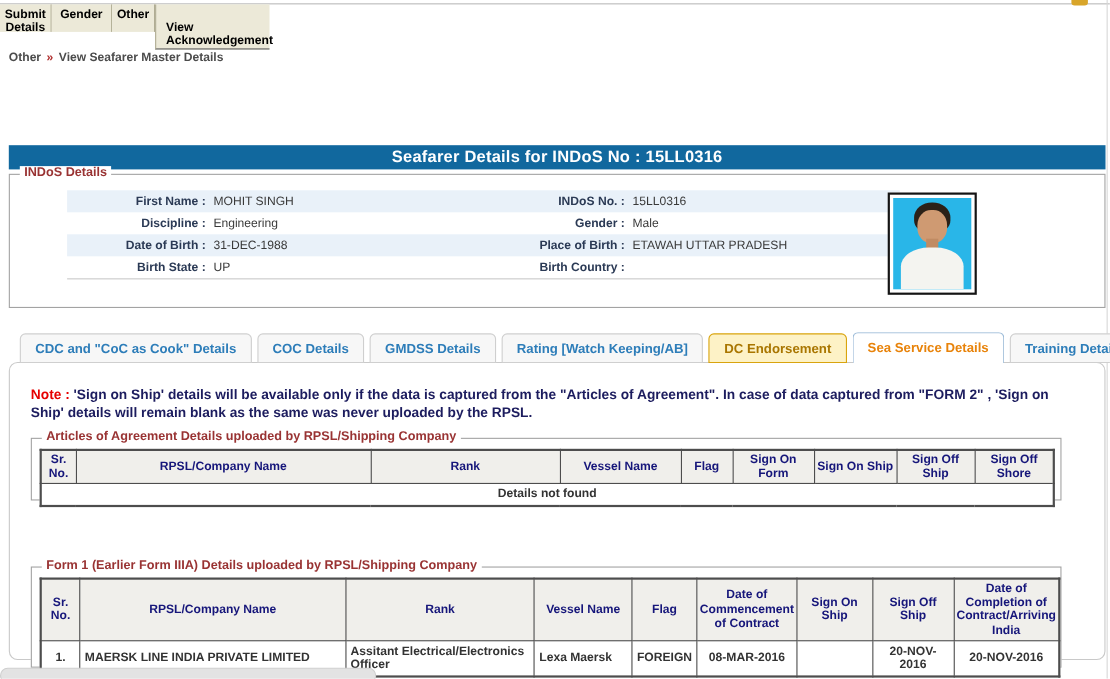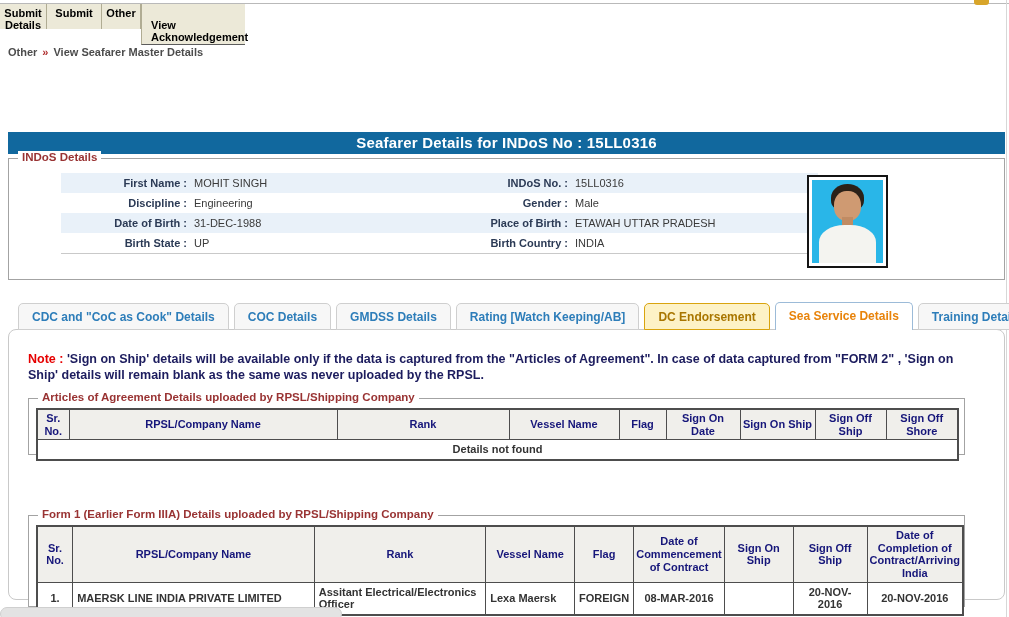--- a/index.html
+++ b/index.html
@@ -111,21 +111,21 @@
 </style>
 </head>
 <body>
 
 <div class="top-line"></div>
 <div class="top-icon"></div>
 <div class="right-edge"></div>
 
 <div class="menubar">
   <div class="menu-item mi-1">Submit Details</div>
-  <div class="menu-item mi-2">Submit</div>
+  <div class="menu-item mi-2">Gender</div>
   <div class="menu-item mi-3">Other</div>
 </div>
 <div class="menu-dropdown">View Acknowledgement</div>
 
 <div class="breadcrumb">
   <span>Other</span><span class="sep">»</span><span>View Seafarer Master Details</span>
 </div>
 
 <div class="title-bar">Seafarer Details for INDoS No : 15LL0316</div>
 
@@ -147,21 +147,20 @@
     <div class="ind-row alt">
       <span class="ind-l1">Date of Birth :</span>
       <span class="ind-v1">31-DEC-1988</span>
       <span class="ind-l2">Place of Birth :</span>
       <span class="ind-v2">ETAWAH UTTAR PRADESH</span>
     </div>
     <div class="ind-row">
       <span class="ind-l1">Birth State :</span>
       <span class="ind-v1">UP</span>
       <span class="ind-l2">Birth Country :</span>
-      <span class="ind-v2">INDIA</span>
     </div>
   </div>
   <div class="photo-frame">
     <div class="photo">
       <div class="p-hair"></div>
       <div class="p-face"></div>
       <div class="p-neck"></div>
       <div class="p-shirt"></div>
     </div>
   </div>
@@ -197,21 +196,21 @@
         <col style="width:71px">
         <col style="width:72px">
     </colgroup>
     <tbody>
         <tr>
       <th>Sr. No.</th>
       <th>RPSL/Company Name</th>
       <th>Rank</th>
       <th>Vessel Name</th>
       <th>Flag</th>
-      <th>Sign On Date</th>
+      <th>Sign On Form</th>
       <th>Sign On Ship</th>
       <th>Sign Off Ship</th>
       <th>Sign Off Shore</th>
     </tr>
     <tr>
       <td class="empty-msg" colspan="9">Details not found</td>
     </tr>
   </tbody>
     </table>
 </div>

